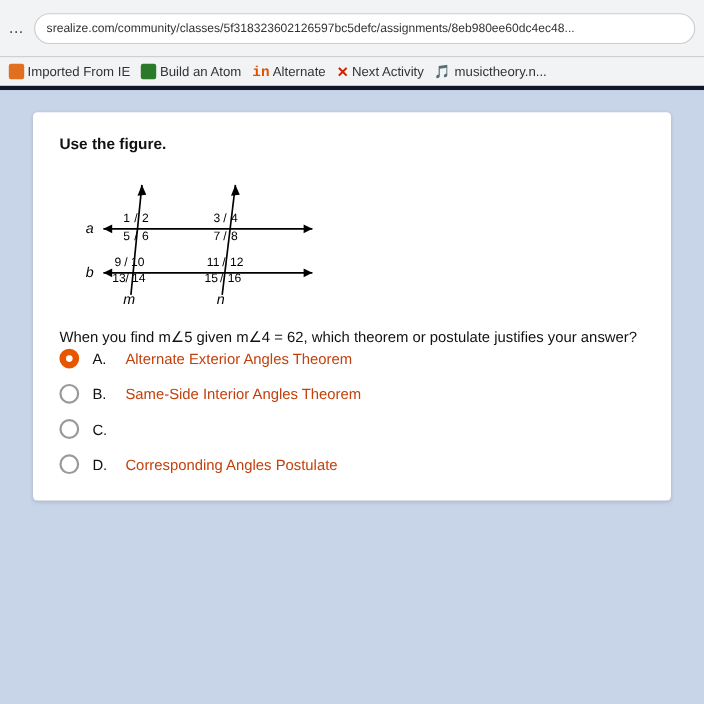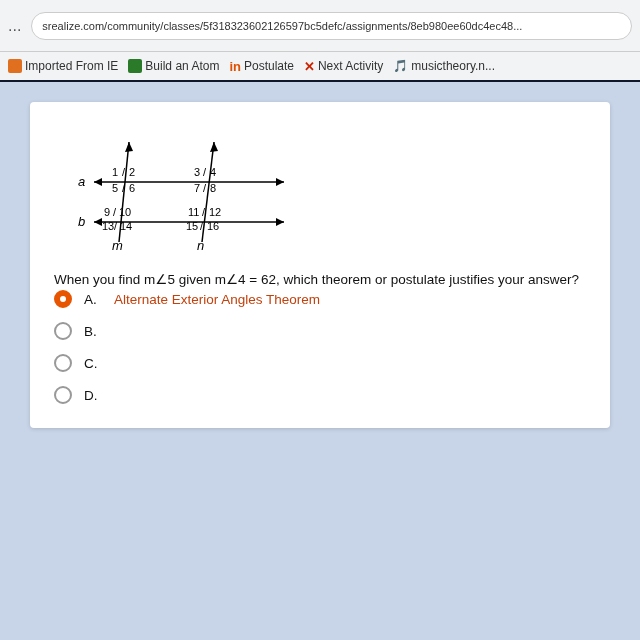--- a/index.html
+++ b/index.html
@@ -44,21 +44,21 @@
     }
 
     
     .bookmark-bar {
       background: #f1f3f4;
       height: 30px;
       display: flex;
       align-items: center;
       padding: 0 8px;
       gap: 10px;
-      border-bottom: 2px solid #0f172a;
+      border-bottom: 4px solid #0f172a;
       font-size: 12px;
       color: #333;
     }
     .bookmark-item {
       display: flex;
       align-items: center;
       gap: 3px;
       white-space: nowrap;
     }
     .bm-icon {
@@ -168,36 +168,37 @@
 <div class="bookmark-bar">
   <div class="bookmark-item">
     <span class="bm-icon bm-orange"></span>
     <span>Imported From IE</span>
   </div>
   <div class="bookmark-item">
     <span class="bm-icon bm-green"></span>
     <span>Build an Atom</span>
   </div>
   <div class="bookmark-item">
-    <span style="color:#e05000;font-weight:bold;font-size:13px;">in</span>
-    <span>Postulate</span>
+    <span style="color:#e05000;font-weight:bold;font-size:13px;font-family:Liberation Mono, monospace;">in</span>
+    <span>Alternate</span>
   </div>
   <div class="bookmark-item">
     <span class="bm-red-x">✕</span>
     <span>Next Activity</span>
   </div>
   <div class="bookmark-item">
     <span>🎵</span>
     <span>musictheory.n...</span>
   </div>
 </div>
 
 <div class="main-area">
   <div class="card">
 
+    <div class="figure-label">Use the figure.</div>
 
     <div class="figure-area">
       <svg width="300" height="130">
 
         <line x1="30" y1="60" x2="220" y2="60" stroke="black" stroke-width="1.5"></line>
 
         <polygon points="30,60 38,56 38,64" fill="black"></polygon>
 
         <polygon points="220,60 212,56 212,64" fill="black"></polygon>
 
@@ -259,27 +260,29 @@
 
       <div class="option-row">
         <div class="radio-circle selected"></div>
         <span class="option-letter">A.</span>
         <span class="option-text">Alternate Exterior Angles Theorem</span>
       </div>
 
       <div class="option-row">
         <div class="radio-circle"></div>
         <span class="option-letter">B.</span>
+        <span class="option-text">Same-Side Interior Angles Theorem</span>
       </div>
 
       <div class="option-row">
         <div class="radio-circle"></div>
         <span class="option-letter">C.</span>
       </div>
 
       <div class="option-row">
         <div class="radio-circle"></div>
         <span class="option-letter">D.</span>
+        <span class="option-text">Corresponding Angles Postulate</span>
       </div>
 
     </div>
   </div>
 </div>
 
 </body></html>

